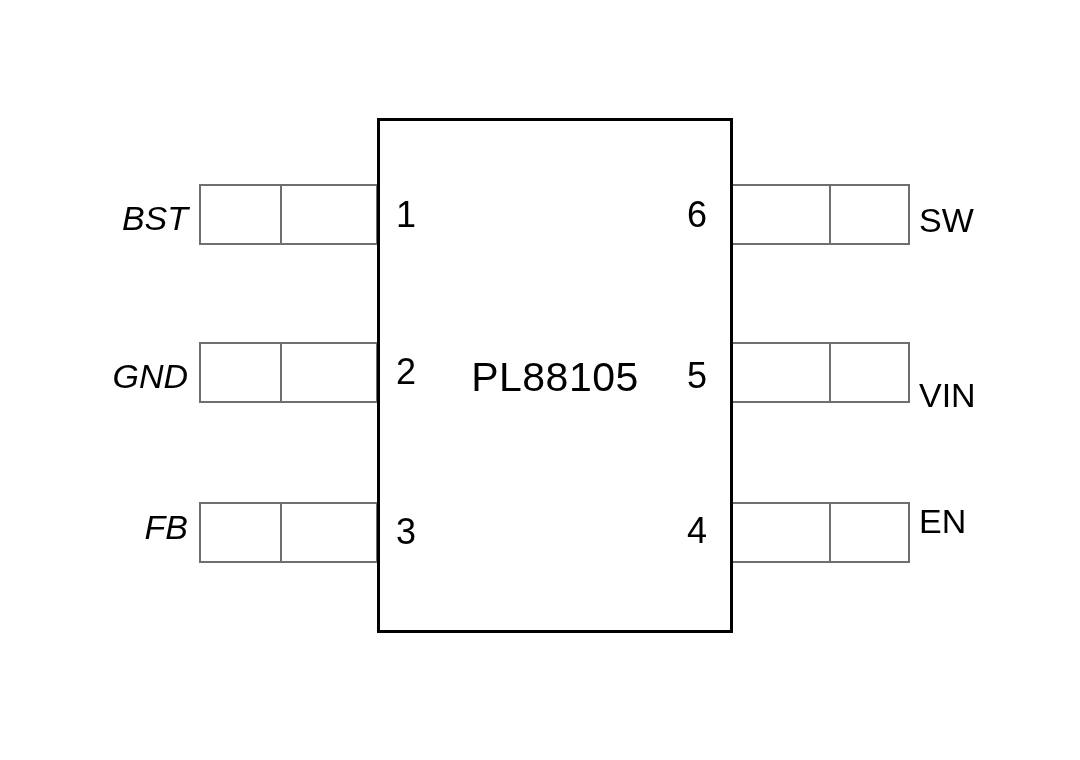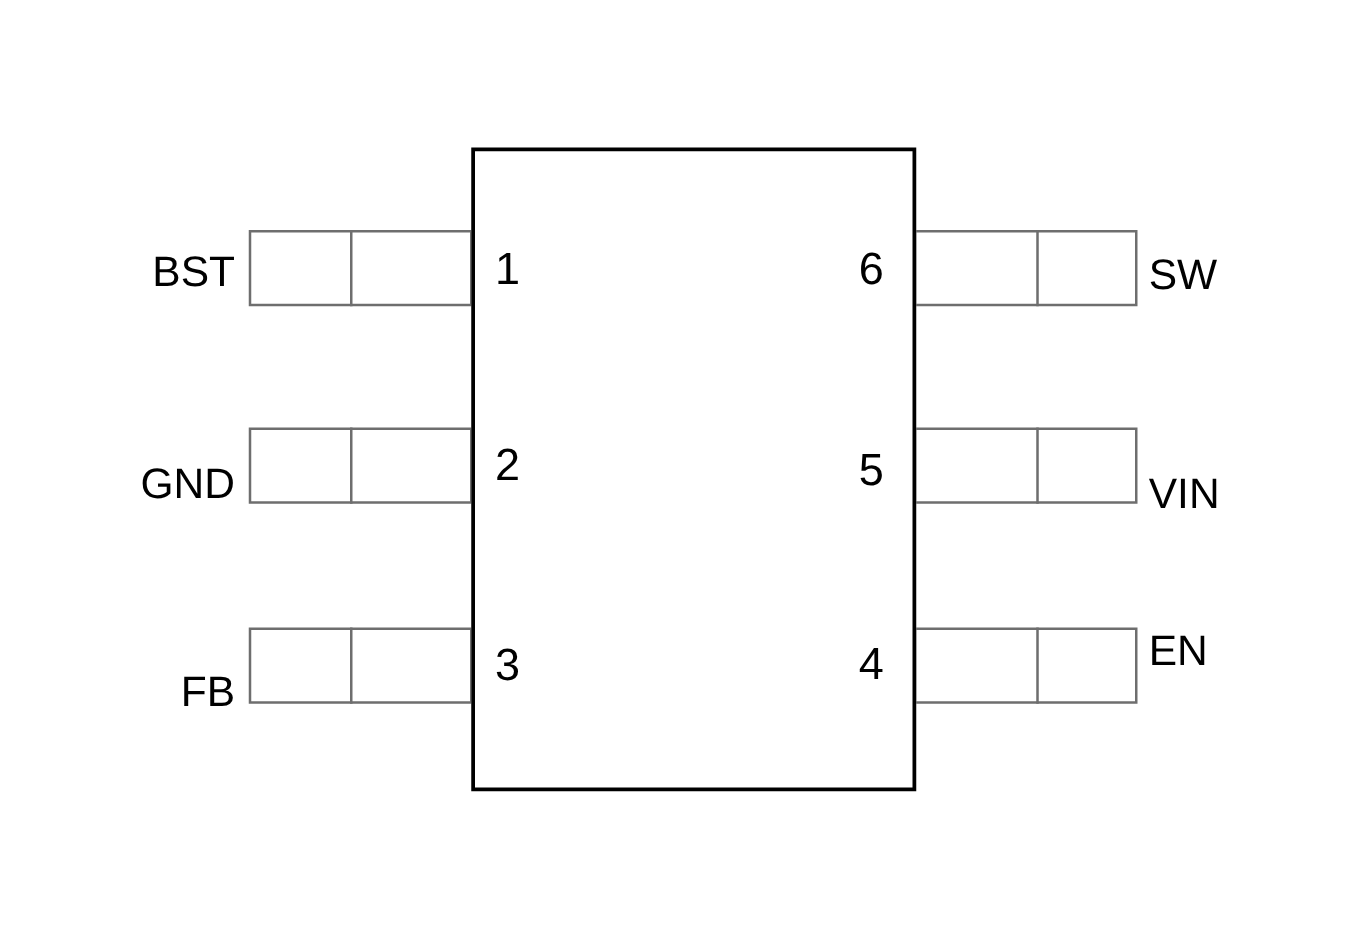--- a/index.html
+++ b/index.html
@@ -68,21 +68,21 @@
   }
   .pin-number.left  { left: 396px; }
   .pin-number.right { right: 373px; }
   .pin-label {
     position: absolute;
     font-size: 34px;
     line-height: 1;
     transform: translateY(-50%);
     white-space: nowrap;
   }
-  .pin-label.left  { right: 892px; text-align: center; }
+  .pin-label.left  { right: 892px; text-align: center; font-style: italic; }
   .pin-label.right { left: 919px; text-align: left; }
 </style>
 </head>
 <body>
 
 <div class="canvas">
 
   <div class="pin-box left row1">
     <div class="pin-divider"></div>
   </div>
@@ -97,28 +97,29 @@
     <div class="pin-divider"></div>
   </div>
   <div class="pin-box right row2">
     <div class="pin-divider"></div>
   </div>
   <div class="pin-box right row3">
     <div class="pin-divider"></div>
   </div>
 
   <div class="ic-body"></div>
+  <div class="ic-label">PL88105</div>
 
   <div class="pin-number left" style="top:215px">1</div>
   <div class="pin-number left" style="top:372px">2</div>
   <div class="pin-number left" style="top:532px">3</div>
   <div class="pin-number right" style="top:215px">6</div>
   <div class="pin-number right" style="top:376px">5</div>
   <div class="pin-number right" style="top:531px">4</div>
 
   <div class="pin-label left" style="top:218px">BST</div>
-  <div class="pin-label left" style="top:387px">GND</div>
-  <div class="pin-label left" style="top:554px">FB</div>
+  <div class="pin-label left" style="top:376px">GND</div>
+  <div class="pin-label left" style="top:527px">FB</div>
   <div class="pin-label right" style="top:220px">SW</div>
   <div class="pin-label right" style="top:395px">VIN</div>
   <div class="pin-label right" style="top:521px">EN</div>
 
 </div>
 
 </body></html>

